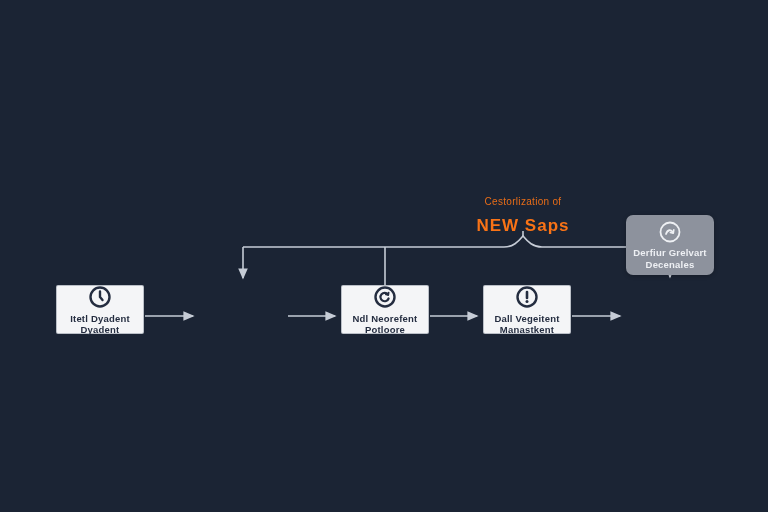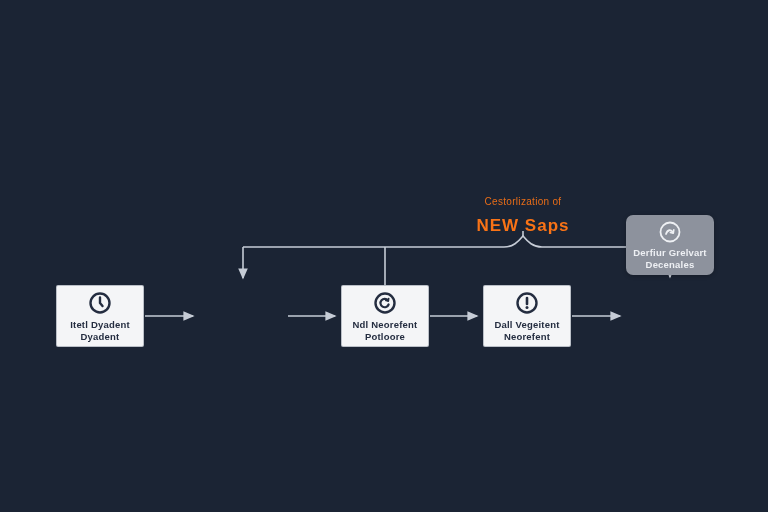--- a/index.html
+++ b/index.html
@@ -5,21 +5,21 @@
   :root{
     --bg:#1b2434; --line:#c6ccd6; --node-bg:#f4f5f7; --node-alt-bg:#d2d4da;
     --node-border:#8b92a0; --node-text:#242d40; --side-bg:#8d929d; --light-text:#eef0f4;
   }
   html,body{margin:0;padding:0;background:#10161f;}
   body{font-family:"Liberation Sans", sans-serif;}
   #canvas{position:relative;width:768px;height:512px;background:var(--bg);overflow:hidden;}
   svg.connectors{position:absolute;left:0;top:0;width:768px;height:512px;pointer-events:none;}
 
   .node{
-    position:absolute;top:285px;width:88px;height:62px;box-sizing:border-box;
+    position:absolute;top:285px;width:88px;height:49px;box-sizing:border-box;
     background:var(--node-bg);border:1px solid rgba(139,146,160,.55);border-radius:2px;
     display:flex;flex-direction:column;align-items:center;justify-content:center;
     color:var(--node-text);
   }
   .node.alt{background:var(--node-alt-bg);}
   .node .icn{height:26px;display:flex;align-items:center;justify-content:center;margin-bottom:3px;}
   .node .lbl{font-size:9.5px;line-height:11.5px;text-align:center;font-weight:bold;letter-spacing:.2px;}
 
   .side-box{
     position:absolute;left:626px;top:177px;width:88px;height:60px;box-sizing:border-box;
@@ -117,18 +117,18 @@
   <div class="node" style="left:483px">
     <span class="icn">
       <svg width="26" height="26" viewBox="0 0 26 26">
         <circle cx="13" cy="13" r="9.5" fill="none" stroke="#242d40" stroke-width="2.4"></circle>
         <line x1="13" y1="8" x2="13" y2="14" stroke="#242d40" stroke-width="2.6" stroke-linecap="round"></line>
         <circle cx="13" cy="17.4" r="1.5" fill="#242d40"></circle>
       </svg>
     </span>
     <div class="lbl">
       <div>Dall Vegeitent</div>
-      <div>Neorefent</div>
+      <div>Manastkent</div>
     </div>
   </div>
 
 
 </div>
 
 </body></html>

